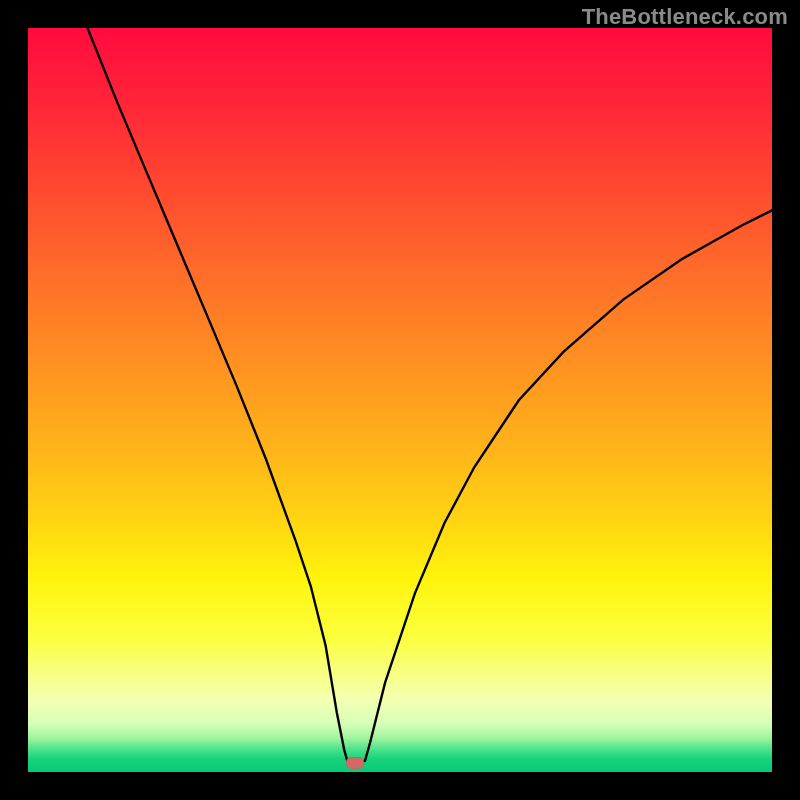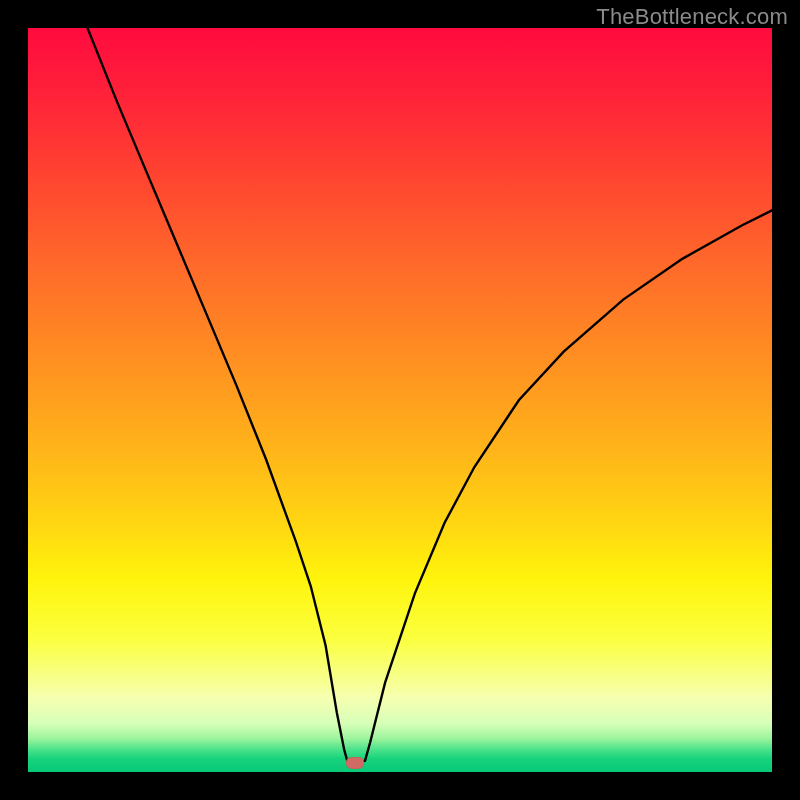--- a/index.html
+++ b/index.html
@@ -16,21 +16,21 @@
     width: 800px;
     height: 800px;
     background: #000;
   }
   .watermark {
     position: absolute;
     top: 4px;
     right: 12px;
     color: #8a8a8a;
     font-size: 22px;
-    font-weight: 400;
+    font-weight: 700;
     letter-spacing: 0.2px;
     user-select: none;
   }
   .plot {
     position: absolute;
     left: 28px;
     top: 28px;
     width: 744px;
     height: 744px;
     

